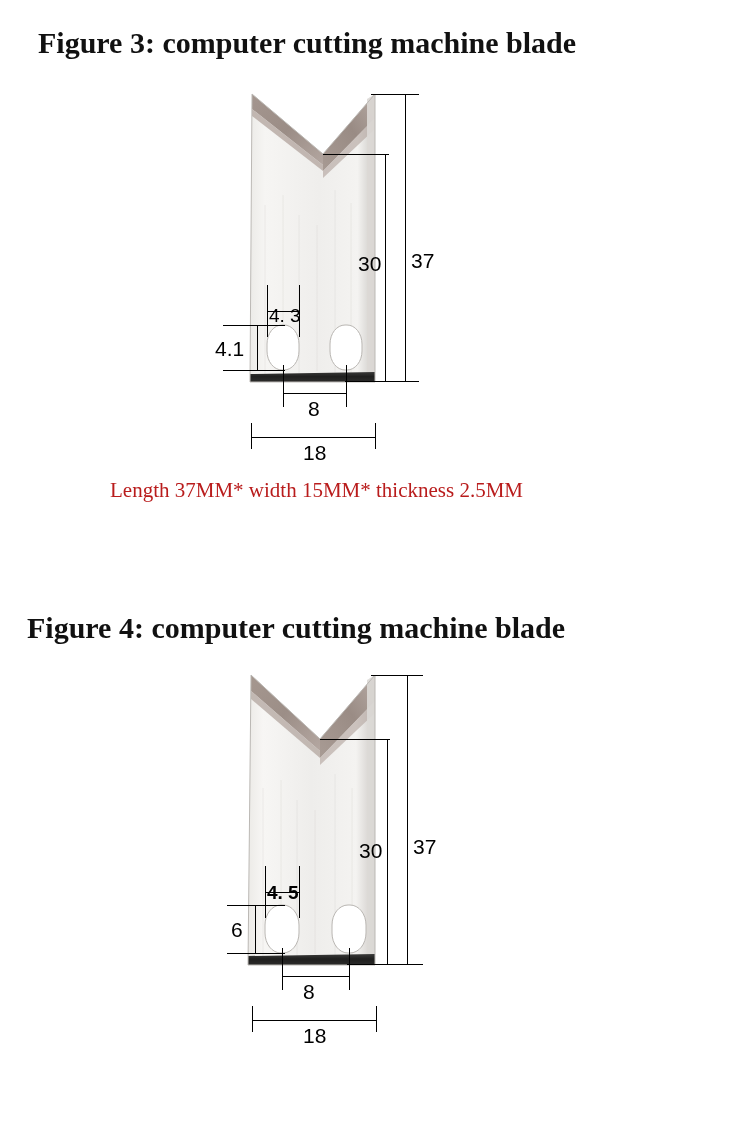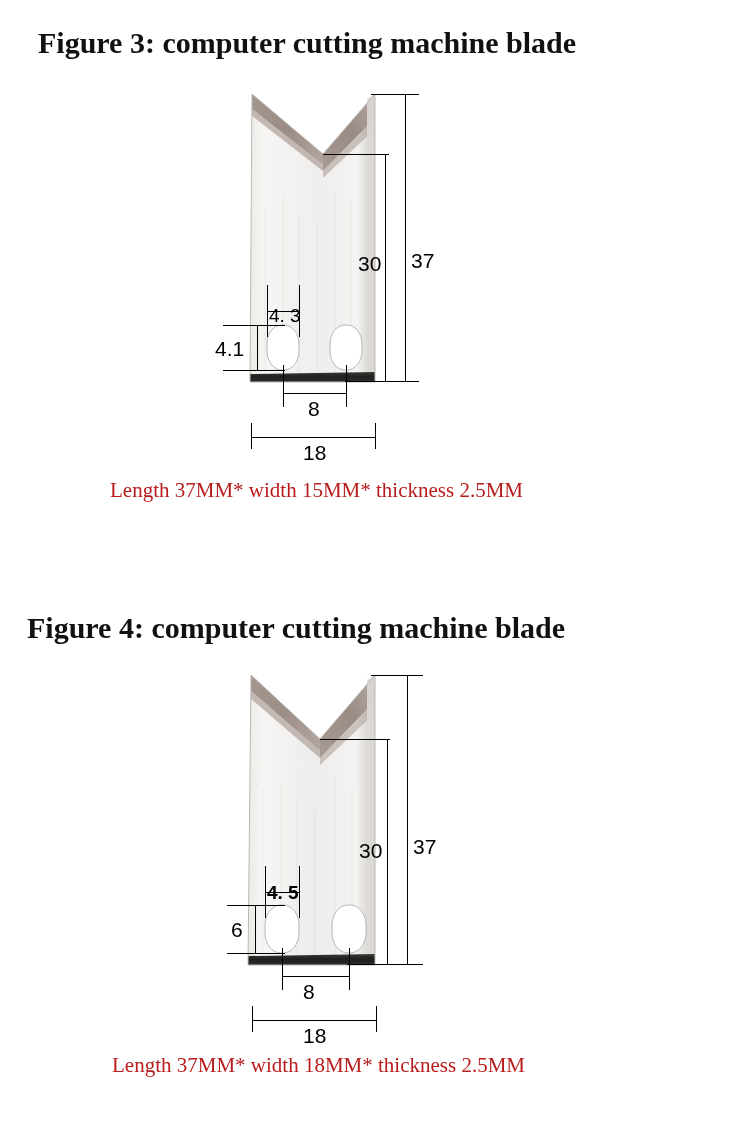--- a/index.html
+++ b/index.html
@@ -246,15 +246,14 @@
     <div class="thinvline" style="left:154px; top:280px; height:42px;"></div>
     <div class="hline" style="left:87px; top:308px; width:68px;"></div>
     <div class="dim-num" style="left:108px; top:313px;">8</div>
 
     <div class="vline" style="left:57px; top:338px; height:26px;"></div>
     <div class="vline" style="left:181px; top:338px; height:26px;"></div>
     <div class="hline" style="left:57px; top:352px; width:125px;"></div>
     <div class="dim-num" style="left:108px; top:357px;">18</div>
   </div>
 
-  <div class="fig-caption" style="left:112px; top:1053px;">Length 37MM* width 18MM* thickness 2.5MM</div>
 
 </div>
 
 </body></html>

